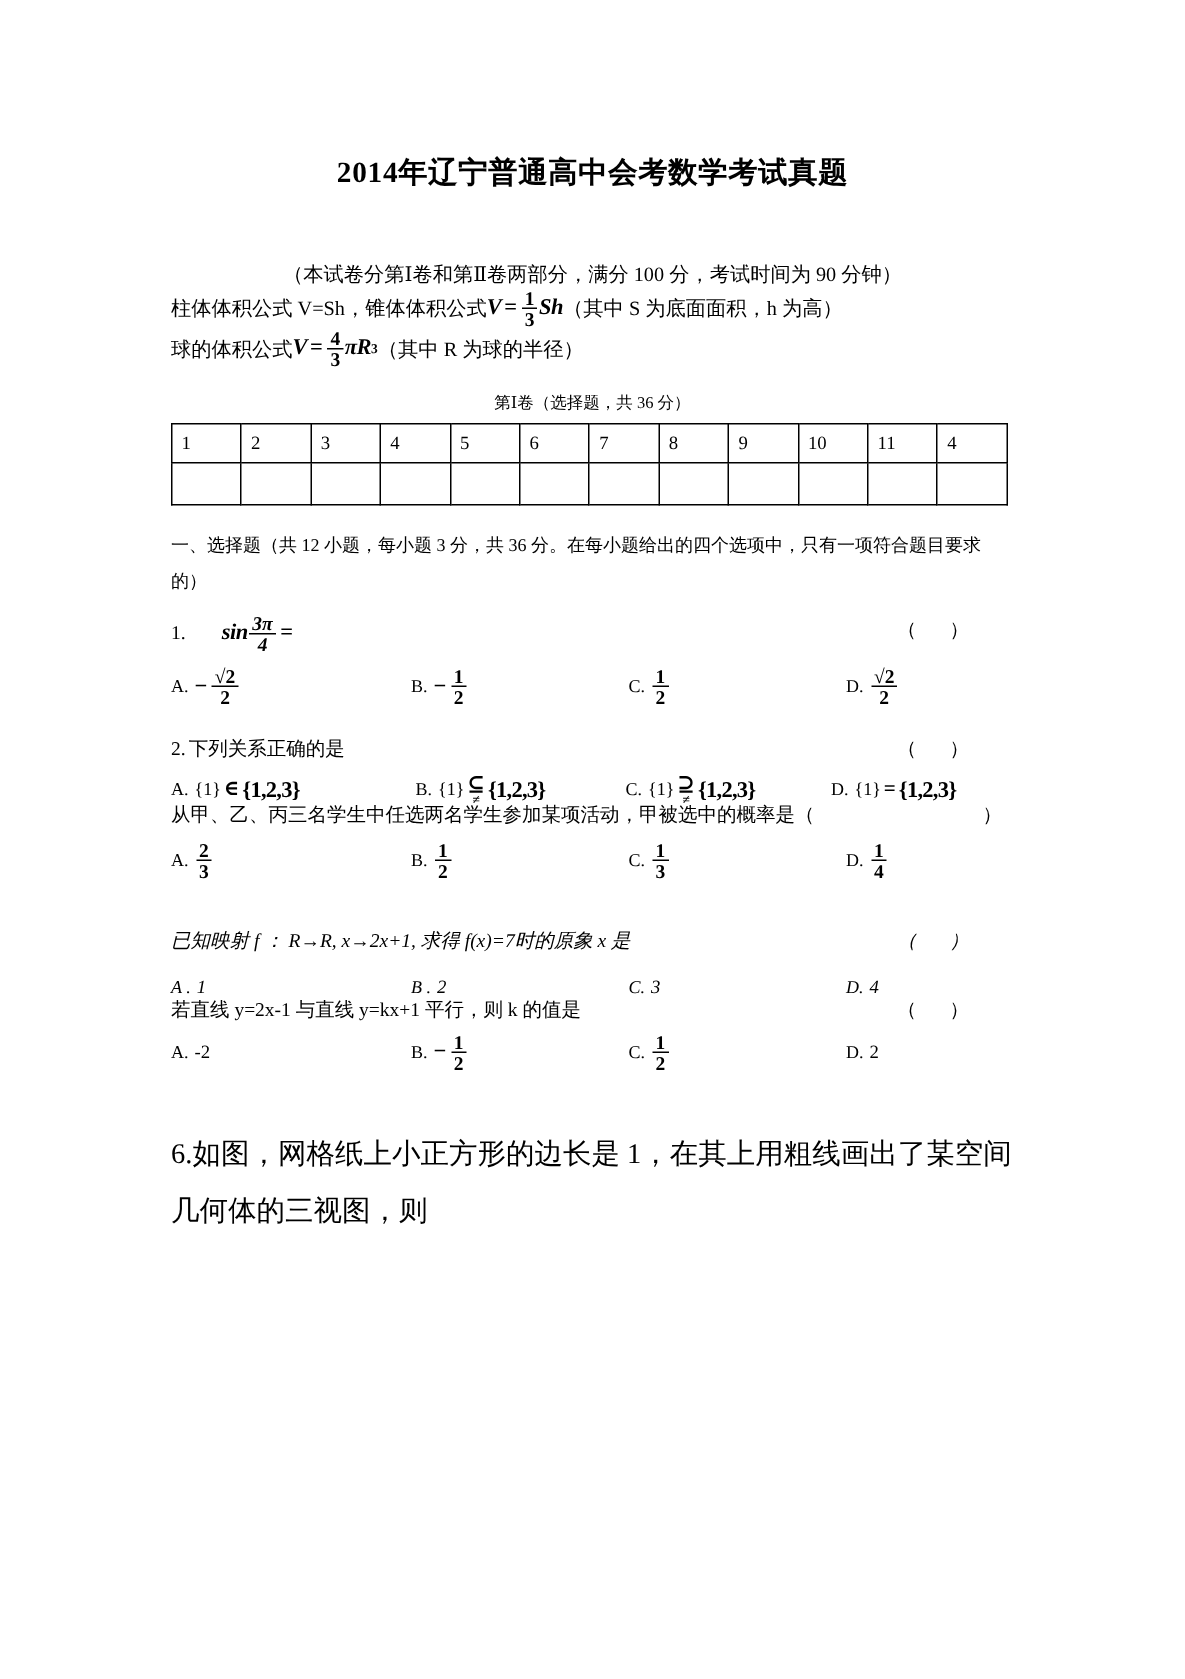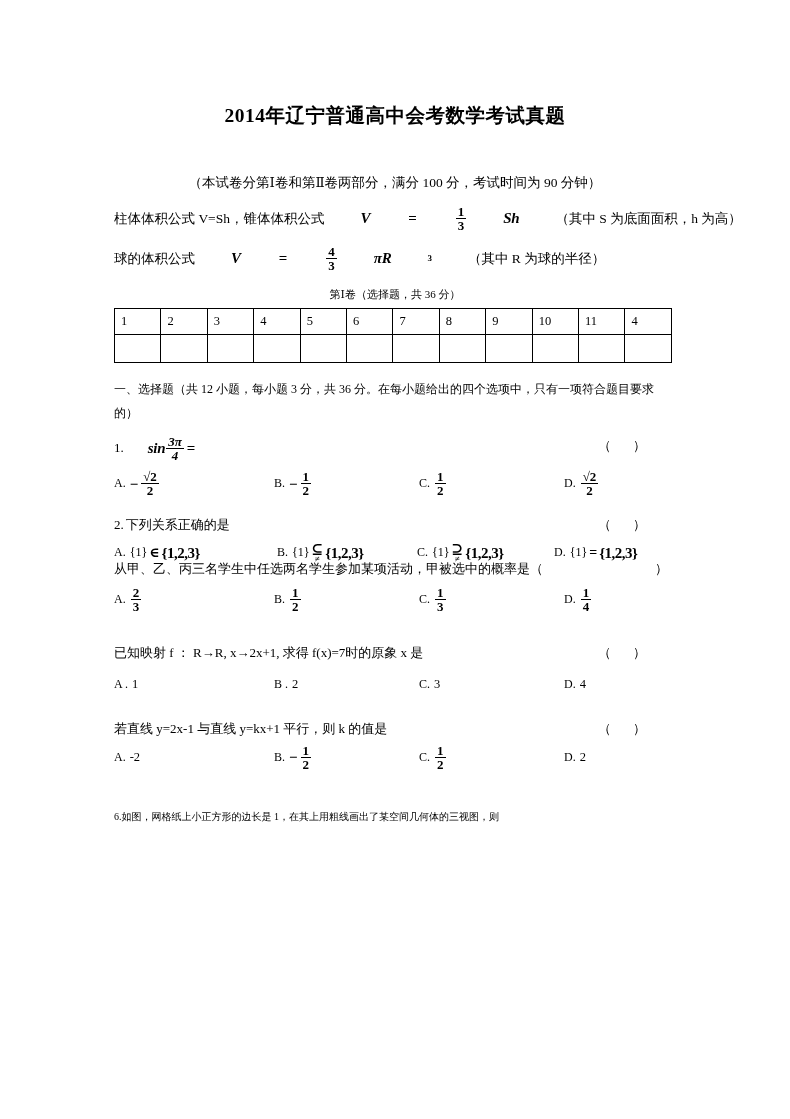--- a/index.html
+++ b/index.html
@@ -45,27 +45,25 @@
     line-height: 1.2;
   }
 
   
   .formula-head {
     font-size: 13.5px;
     margin-top: 22px;
   }
   .formula-line {
     font-size: 13.5px;
-    margin-top: 13px;
     line-height: 1.0;
     display: flex;
     align-items: center;
     flex-wrap: nowrap;
     white-space: nowrap;
-    gap: 36px;
   }
   .mathvar {
     font-family: "Liberation Serif", serif;
     font-weight: bold;
     font-style: italic;
     font-size: 15px;
     letter-spacing: -0.3px;
   }
   .eq {
     font-weight: bold;
@@ -187,21 +185,21 @@
   }
   .setsym .neq { font-size: 9px; }
   .setbold { font-weight: bold; font-size: 15px; letter-spacing: -0.5px; }
   .setthin { font-size: 12px; font-weight: normal; }
 
   .mono-stem {
     font-family: "Liberation Serif", serif;
     font-size: 13px;
   }
   .q-text-wrap {
-    font-size: 10px;
+    font-size: 19px;
     line-height: 2.0;
   }
 </style>
 </head>
 <body>
 
 <div class="page">
   <div class="content">
 
     <div class="doc-title">2014年辽宁普通高中会考数学考试真题</div>
@@ -406,21 +404,21 @@
         <div class="opt">
           <span class="opt-label">D.</span>
           <span class="frac">
             <span class="num">1</span>
             <span class="den">4</span>
           </span>
         </div>
       </div>
     </div>
 
-    <div class="question" style="margin-top:32px;">
+    <div class="question" style="margin-top:32px;font-style:italic;">
       <div class="q-stem mono-stem">
         <span>已知映射 f ： R→R, x→2x+1, 求得 f(x)=7时的原象 x 是</span>
       </div>
       <div class="q-paren" style="top:0px;">
         <span>（</span><span>）</span>
       </div>
       <div class="options" style="margin-top:18px;">
         <div class="opt" style="width:160px;">
           <span class="opt-label">A .</span>
           <span class="opt-body plain">1</span>
@@ -433,21 +431,21 @@
           <span class="opt-label">C.</span>
           <span class="opt-body plain">3</span>
         </div>
         <div class="opt">
           <span class="opt-label">D.</span>
           <span class="opt-body plain">4</span>
         </div>
       </div>
     </div>
 
-    <div class="question" style="margin-top:30px;">
+    <div class="question" style="">
       <div class="q-stem mono-stem">
         <span>若直线 y=2x-1 与直线 y=kx+1 平行，则 k 的值是</span>
       </div>
       <div class="q-paren" style="top:0px;">
         <span>（</span><span>）</span>
       </div>
       <div class="options" style="margin-top:8px;">
         <div class="opt" style="width:160px;">
           <span class="opt-label">A.</span>
           <span class="opt-body plain">-2</span>

